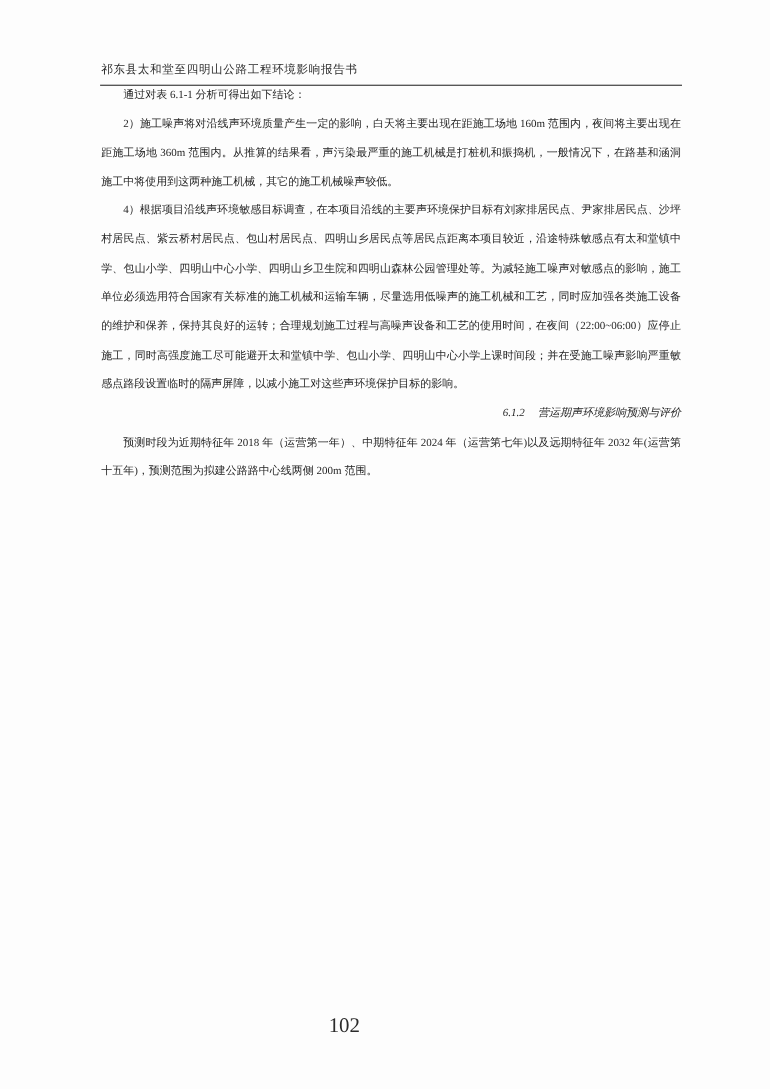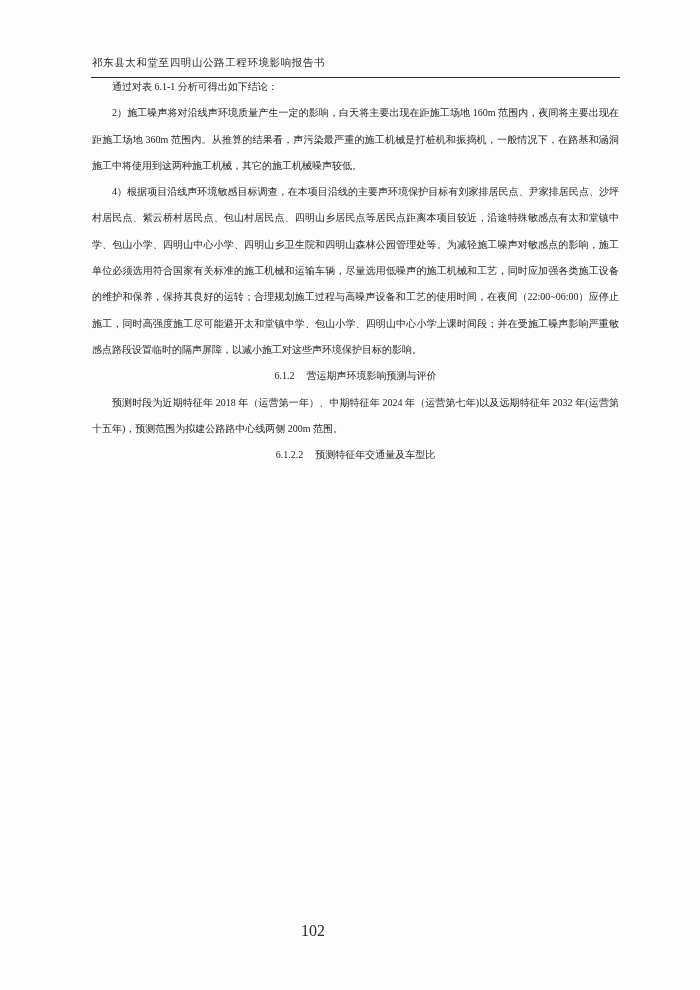--- a/index.html
+++ b/index.html
@@ -40,33 +40,34 @@
     line-height: 26.3px;
     text-align: justify;
   }
   .para {
     margin: 0;
     text-indent: 2em;
   }
   .heading {
     margin: 0;
     text-indent: 0;
-    text-align: center;
+    text-align: right;
+    font-style: italic;
   }
   .heading .sec-num {
     display: inline-block;
     margin-right: 12px;
   }
   .page-footer {
     position: absolute;
     top: 922px;
     left: 0;
     width: 626px;
     text-align: center;
-    font-size: 16px;
+    font-size: 19px;
     color: #2b2b2b;
   }
 </style>
 </head>
 <body>
 
 <div class="page">
 
   <div class="page-header">祁东县太和堂至四明山公路工程环境影响报告书</div>
 
@@ -82,22 +83,19 @@
 
     <p class="para">4）根据项目沿线声环境敏感目标调查，在本项目沿线的主要声环境保护目标有刘家排居民点、尹家排居民点、沙坪村居民点、紫云桥村居民点、包山村居民点、四明山乡居民点等居民点距离本项目较近，沿途特殊敏感点有太和堂镇中学、包山小学、四明山中心小学、四明山乡卫生院和四明山森林公园管理处等。为减轻施工噪声对敏感点的影响，施工单位必须选用符合国家有关标准的施工机械和运输车辆，尽量选用低噪声的施工机械和工艺，同时应加强各类施工设备的维护和保养，保持其良好的运转；合理规划施工过程与高噪声设备和工艺的使用时间，在夜间（22:00~06:00）应停止施工，同时高强度施工尽可能避开太和堂镇中学、包山小学、四明山中心小学上课时间段；并在受施工噪声影响严重敏感点路段设置临时的隔声屏障，以减小施工对这些声环境保护目标的影响。</p>
 
     <p class="heading">
       <span class="sec-num">6.1.2</span><span>营运期声环境影响预测与评价</span>
     </p>
 
 
     <p class="para">预测时段为近期特征年 2018 年（运营第一年）、中期特征年 2024 年（运营第七年)以及远期特征年 2032 年(运营第十五年)，预测范围为拟建公路路中心线两侧 200m 范围。</p>
 
-    <p class="heading">
-      <span class="sec-num">6.1.2.2</span><span>预测特征年交通量及车型比</span>
-    </p>
 
 
   </div>
 
   <div class="page-footer">102</div>
 
 </div>
 
 </body></html>

